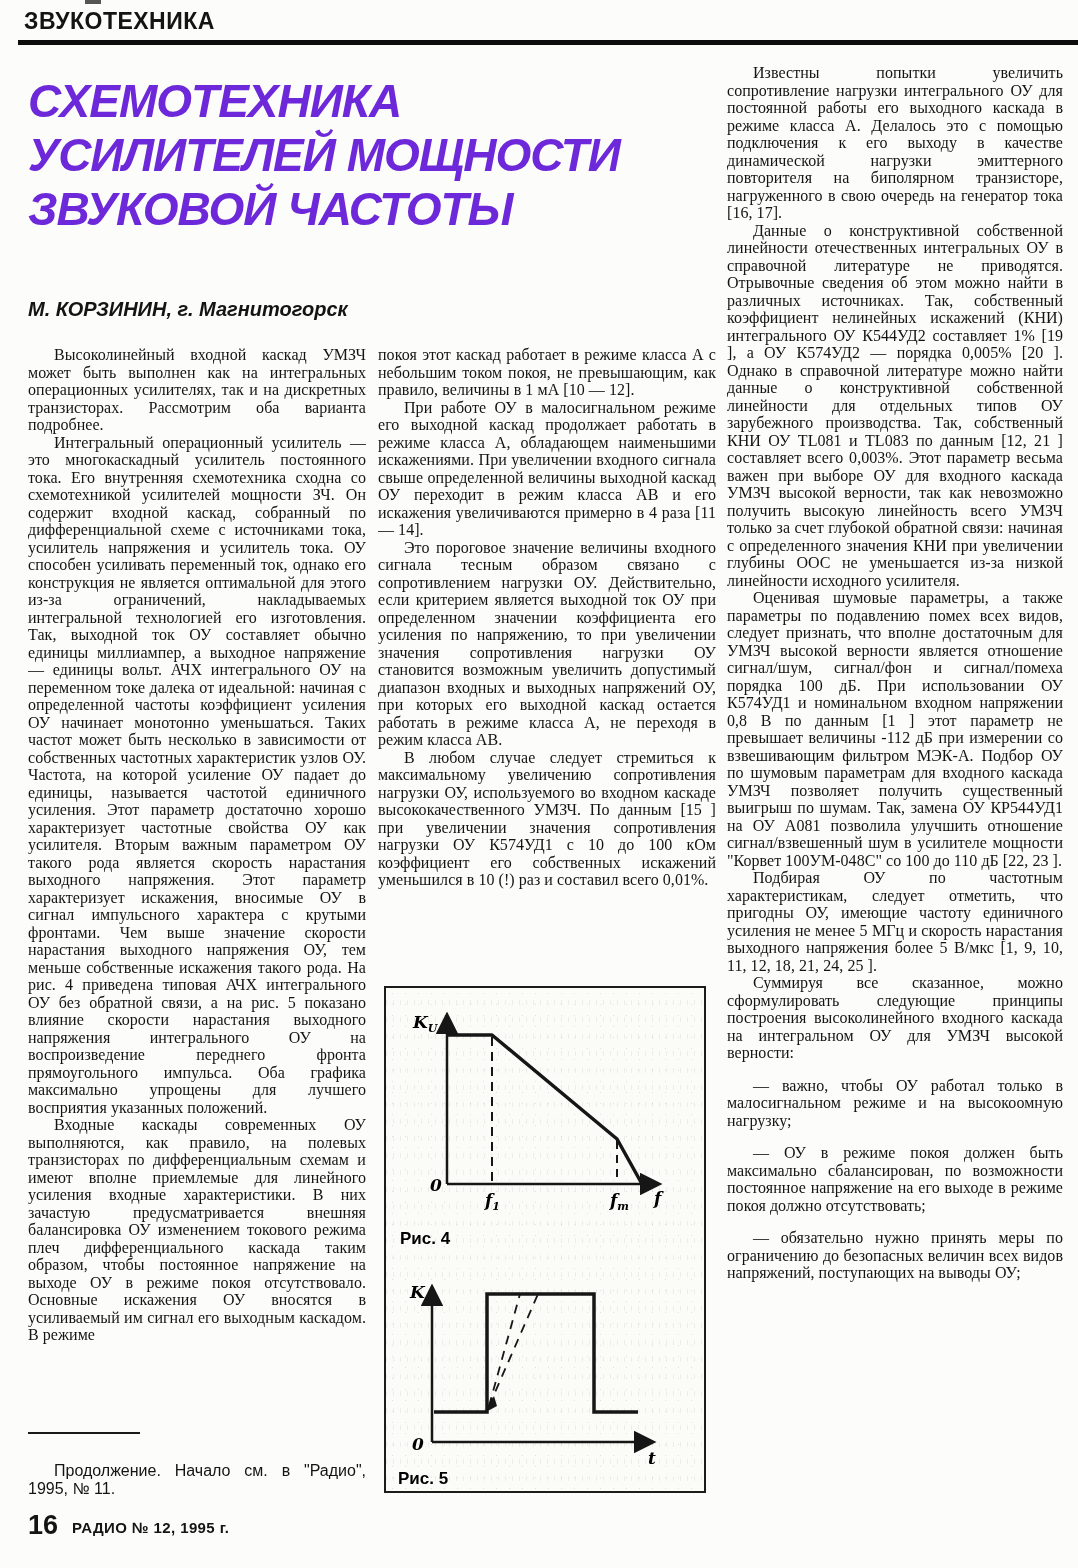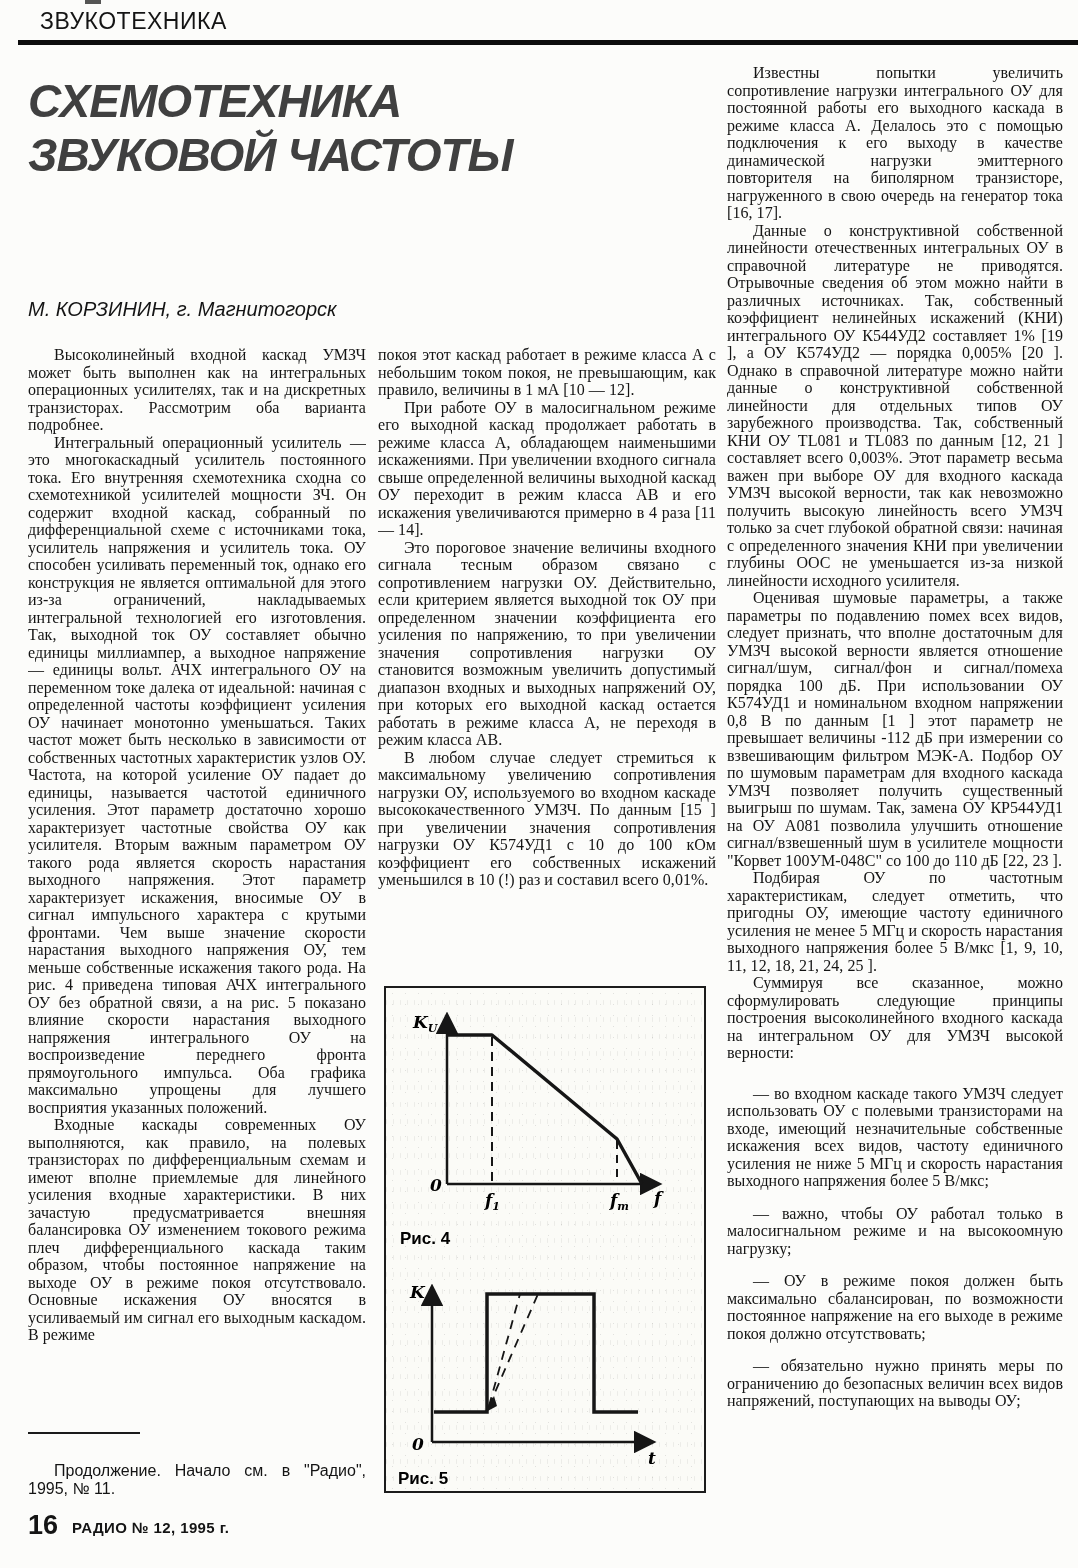--- a/index.html
+++ b/index.html
@@ -4,27 +4,27 @@
 <style>
   html,body{margin:0;padding:0;}
   body{
     width:1078px;height:1568px;position:relative;overflow:hidden;
     background:#fcfcfa;color:#141414;
     font-family:"Liberation Sans","DejaVu Sans",sans-serif;
     -webkit-font-smoothing:antialiased;
   }
   .abs{position:absolute;}
   
-  .rubric{left:40px;top:8px;font-size:23px;font-weight:normal;letter-spacing:.5px;}
+  .rubric{left:24px;top:8px;font-size:23px;font-weight:bold;letter-spacing:.5px;}
   .header-rule{left:18px;top:40px;width:1060px;height:5px;background:#0d0d0d;}
   .scan-artifact{left:85px;top:0;width:16px;height:4px;background:#2a2a2a;opacity:.8;}
   
   .title{left:28px;top:74px;width:700px;font-size:46px;line-height:54px;
-    font-weight:bold;font-style:italic;letter-spacing:-1px;color:#404040;}
-  .author{left:28px;top:298px;font-size:20px;font-weight:normal;font-style:italic;text-align:right;}
+    font-weight:bold;font-style:italic;letter-spacing:-1px;color:#6d28d9;}
+  .author{left:28px;top:298px;font-size:20px;font-weight:bold;font-style:italic;text-align:right;}
   
   .col{font-size:16px;line-height:17.5px;text-align:justify;overflow:hidden;
     letter-spacing:.05px;font-family:Liberation Serif, serif;}
   .col p{margin:0;text-indent:26px;}
   .col p.cont{text-indent:0;}
   .col p.bullet{margin-top:15px;}
   .col p.bullet-first{margin-top:23px;}
   .col1{left:28px;top:346px;width:338px;height:1062px;}
   .col2{left:378px;top:346px;width:338px;height:632px;}
   .col3{left:727px;top:64px;width:336px;height:1452px;}
@@ -51,20 +51,21 @@
 </style>
 </head>
 <body>
 
 <div class="abs scan-artifact"></div>
 <div class="abs rubric">ЗВУКОТЕХНИКА</div>
 <div class="abs header-rule"></div>
 
 <div class="abs title">
   <div>СХЕМОТЕХНИКА</div>
+  <div>УСИЛИТЕЛЕЙ МОЩНОСТИ</div>
   <div>ЗВУКОВОЙ ЧАСТОТЫ</div>
 </div>
 <div class="abs author">М. КОРЗИНИН, г. Магнитогорск</div>
 
 <div class="abs col col1">
   <p>Высоколинейный входной каскад УМЗЧ может быть выполнен как на интегральных операционных усилителях, так и на дискретных транзисторах. Рассмотрим оба варианта подробнее.</p>
   <p>Интегральный операционный усилитель — это многокаскадный усилитель постоянного тока. Его внутренняя схемотехника сходна со схемотехникой усилителей мощности ЗЧ. Он содержит входной каскад, собранный по дифференциальной схеме с источниками тока, усилитель напряжения и усилитель тока. ОУ способен усиливать переменный ток, однако его конструкция не является оптимальной для этого из-за ограничений, накладываемых интегральной технологией его изготовления. Так, выходной ток ОУ составляет обычно единицы миллиампер, а выходное напряжение — единицы вольт. АЧХ интегрального ОУ на переменном токе далека от идеальной: начиная с определенной частоты коэффициент усиления ОУ начинает монотонно уменьшаться. Таких частот может быть несколько в зависимости от собственных частотных характеристик узлов ОУ. Частота, на которой усиление ОУ падает до единицы, называется частотой единичного усиления. Этот параметр достаточно хорошо характеризует частотные свойства ОУ как усилителя. Вторым важным параметром ОУ такого рода является скорость нарастания выходного напряжения. Этот параметр характеризует искажения, вносимые ОУ в сигнал импульсного характера с крутыми фронтами. Чем выше значение скорости нарастания выходного напряжения ОУ, тем меньше собственные искажения такого рода. На рис. 4 приведена типовая АЧХ интегрального ОУ без обратной связи, а на рис. 5 показано влияние скорости нарастания выходного напряжения интегрального ОУ на воспроизведение переднего фронта прямоугольного импульса. Оба графика максимально упрощены для лучшего восприятия указанных положений.</p>
   <p>Входные каскады современных ОУ выполняются, как правило, на полевых транзисторах по дифференциальным схемам и имеют вполне приемлемые для линейного усиления входные характеристики. В них зачастую предусматривается внешняя балансировка ОУ изменением токового режима плеч дифференциального каскада таким образом, чтобы постоянное напряжение на выходе ОУ в режиме покоя отсутствовало. Основные искажения ОУ вносятся в усиливаемый им сигнал его выходным каскадом. В режиме</p>
 </div>
 
@@ -117,21 +118,20 @@
     </g>
   </svg>
 </div>
 
 <div class="abs col col3">
   <p>Известны попытки увеличить сопротивление нагрузки интегрального ОУ для постоянной работы его выходного каскада в режиме класса А. Делалось это с помощью подключения к его выходу в качестве динамической нагрузки эмиттерного повторителя на биполярном транзисторе, нагруженного в свою очередь на генератор тока [16, 17].</p>
   <p>Данные о конструктивной собственной линейности отечественных интегральных ОУ в справочной литературе не приводятся. Отрывочные сведения об этом можно найти в различных источниках. Так, собственный коэффициент нелинейных искажений (КНИ) интегрального ОУ К544УД2 составляет 1% [19 ], а ОУ К574УД2 — порядка 0,005% [20 ]. Однако в справочной литературе можно найти данные о конструктивной собственной линейности для отдельных типов ОУ зарубежного производства. Так, собственный КНИ ОУ TL081 и TL083 по данным [12, 21 ] составляет всего 0,003%. Этот параметр весьма важен при выборе ОУ для входного каскада УМЗЧ высокой верности, так как невозможно получить высокую линейность всего УМЗЧ только за счет глубокой обратной связи: начиная с определенного значения КНИ при увеличении глубины ООС не уменьшается из-за низкой линейности исходного усилителя.</p>
   <p>Оценивая шумовые параметры, а также параметры по подавлению помех всех видов, следует признать, что вполне достаточным для УМЗЧ высокой верности является отношение сигнал/шум, сигнал/фон и сигнал/помеха порядка 100 дБ. При использовании ОУ К574УД1 и номинальном входном напряжении 0,8 В по данным [1 ] этот параметр не превышает величины -112 дБ при измерении со взвешивающим фильтром МЭК-А. Подбор ОУ по шумовым параметрам для входного каскада УМЗЧ позволяет получить существенный выигрыш по шумам. Так, замена ОУ КР544УД1 на ОУ А081 позволила улучшить отношение сигнал/взвешенный шум в усилителе мощности "Корвет 100УМ-048С" со 100 до 110 дБ [22, 23 ].</p>
   <p>Подбирая ОУ по частотным характеристикам, следует отметить, что пригодны ОУ, имеющие частоту единичного усиления не менее 5 МГц и скорость нарастания выходного напряжения более 5 В/мкс [1, 9, 10, 11, 12, 18, 21, 24, 25 ].</p>
   <p>Суммируя все сказанное, можно сформулировать следующие принципы построения высоколинейного входного каскада на интегральном ОУ для УМЗЧ высокой верности:</p>
-  <p class="bullet bullet-first">— во входном каскаде такого УМЗЧ следует использовать ОУ с полевыми транзисторами на входе, имеющий незначительные собственные искажения всех видов, частоту единичного усиления не ниже 5 МГц и скорость нарастания выходного напряжения более 5 В/мкс;</p>
   <p class="bullet">— важно, чтобы ОУ работал только в малосигнальном режиме и на высокоомную нагрузку;</p>
   <p class="bullet">— ОУ в режиме покоя должен быть максимально сбалансирован, по возможности постоянное напряжение на его выходе в режиме покоя должно отсутствовать;</p>
   <p class="bullet">— обязательно нужно принять меры по ограничению до безопасных величин всех видов напряжений, поступающих на выводы ОУ;</p>
 </div>
 
 <div class="abs footnote-rule"></div>
 <div class="abs footnote">
   <p>Продолжение. Начало см. в "Радио", 1995, № 11.</p>
 </div>
 

